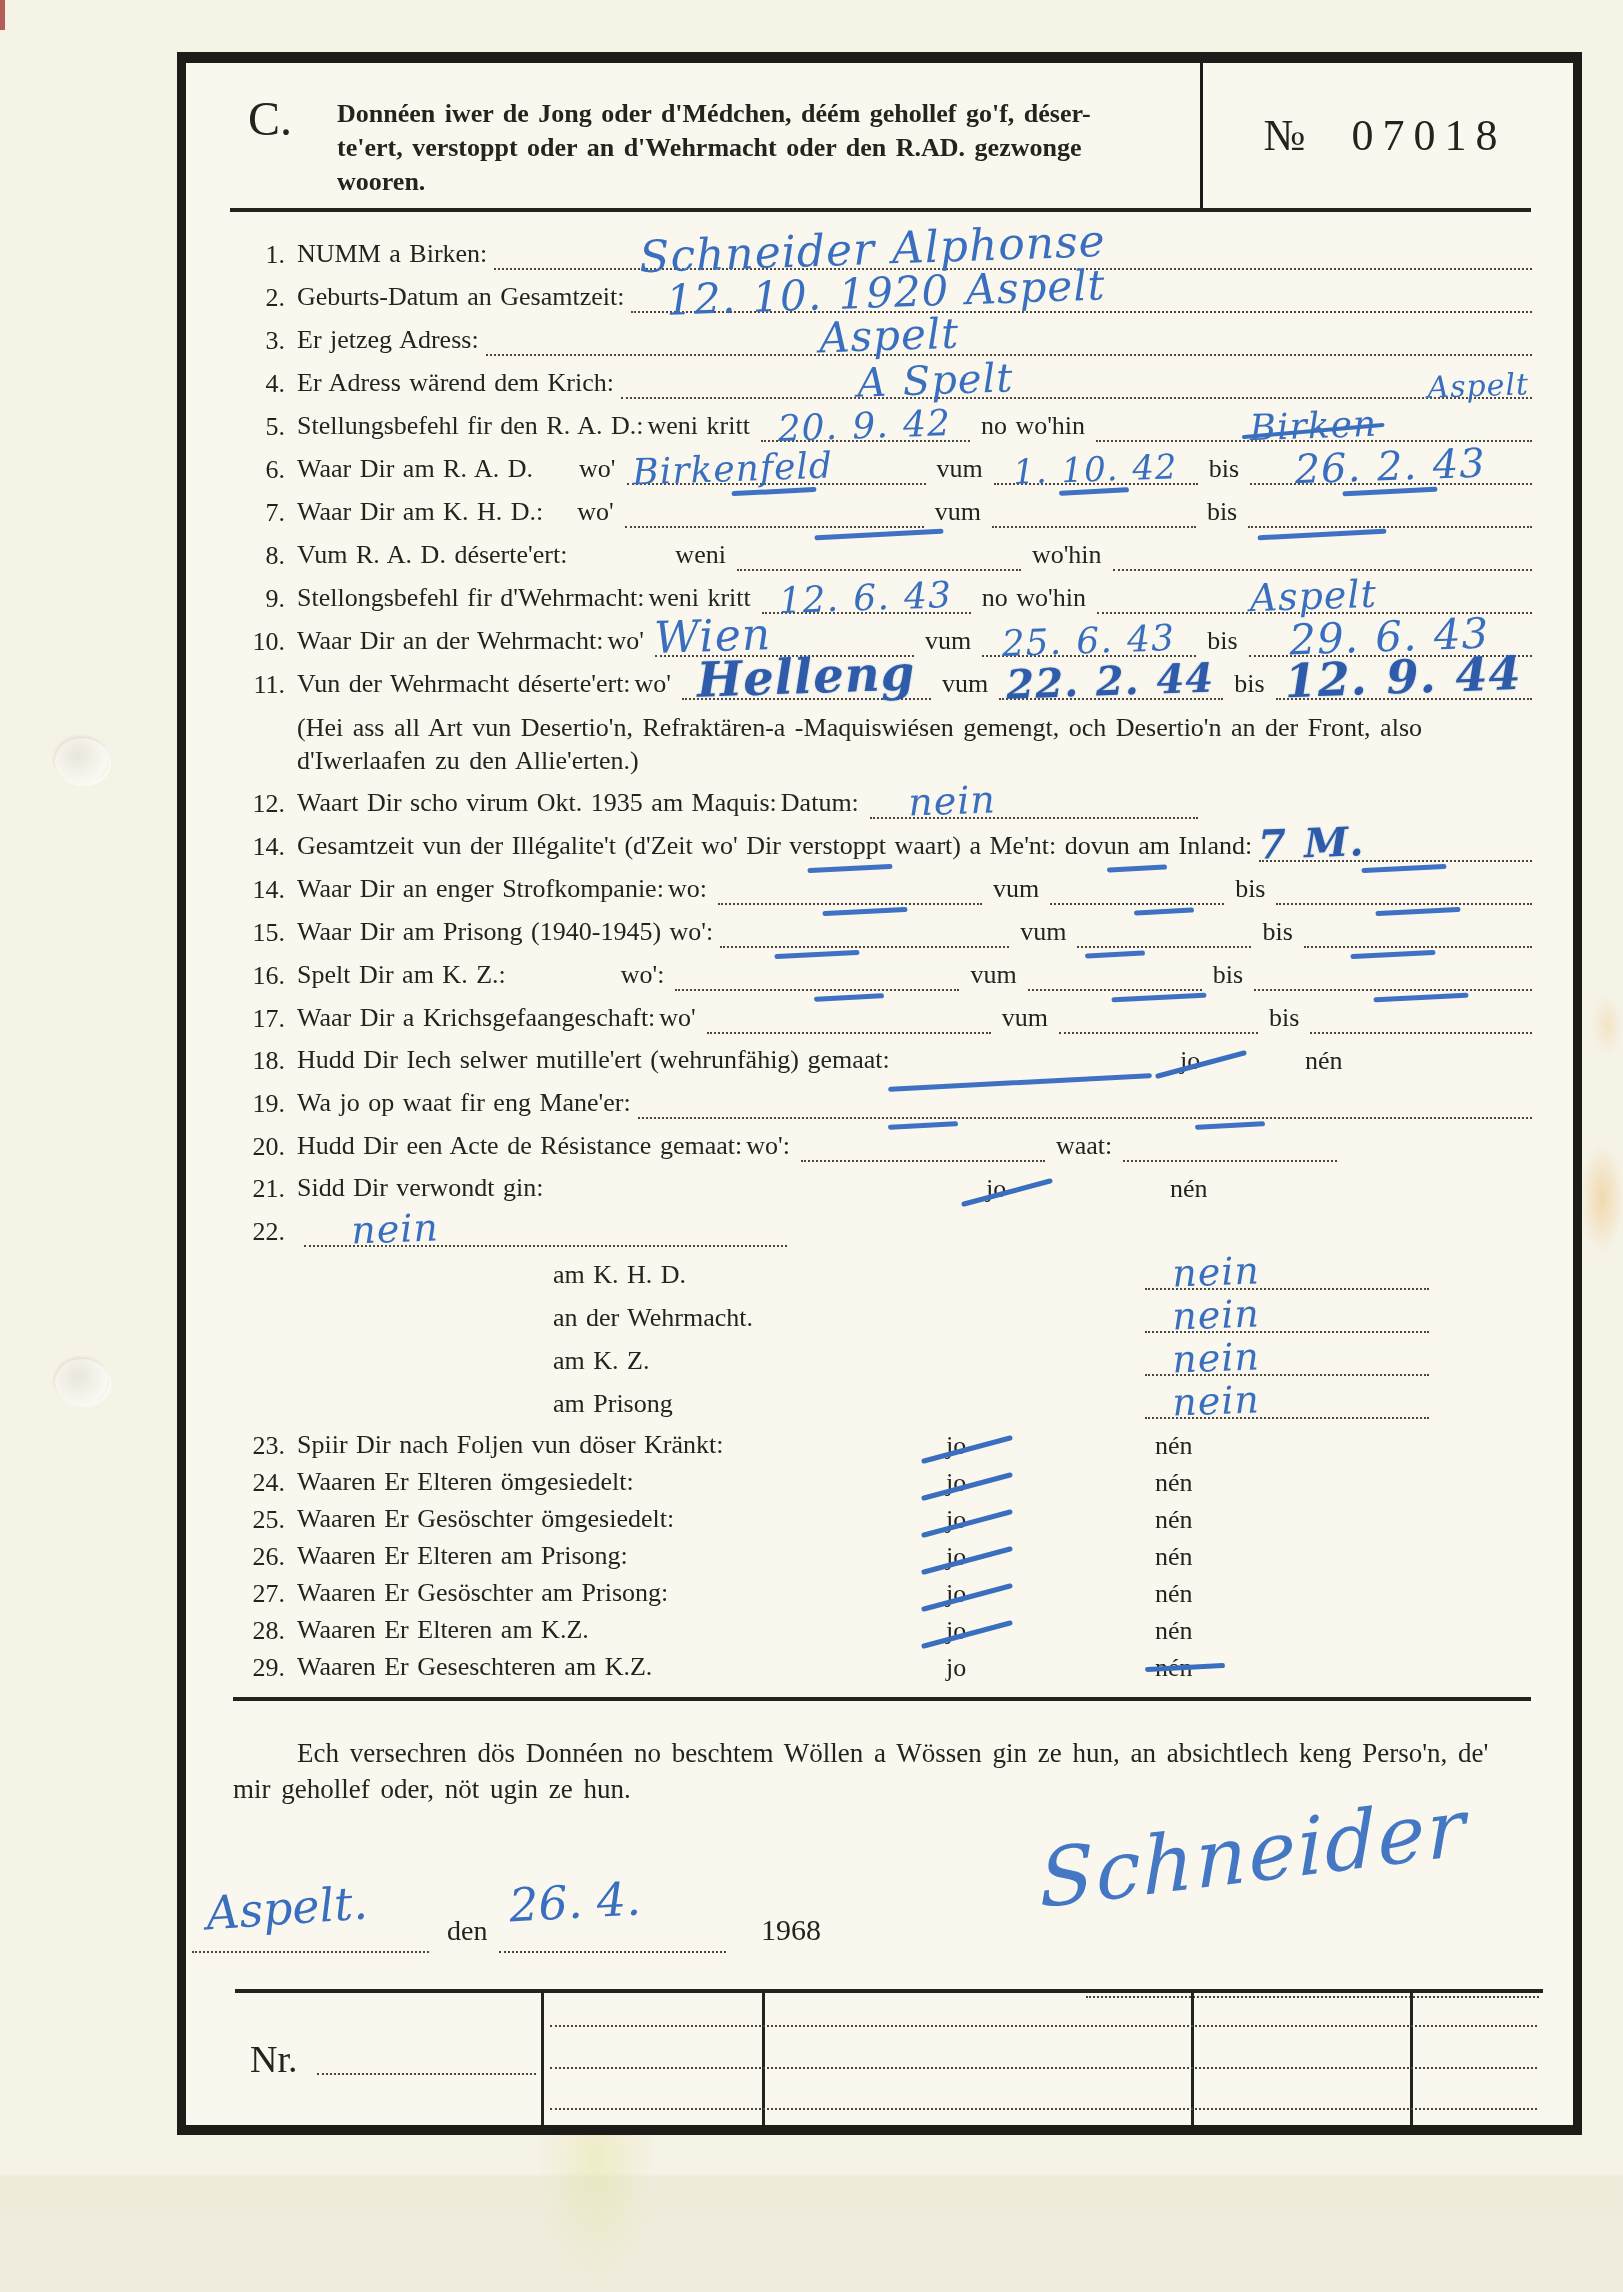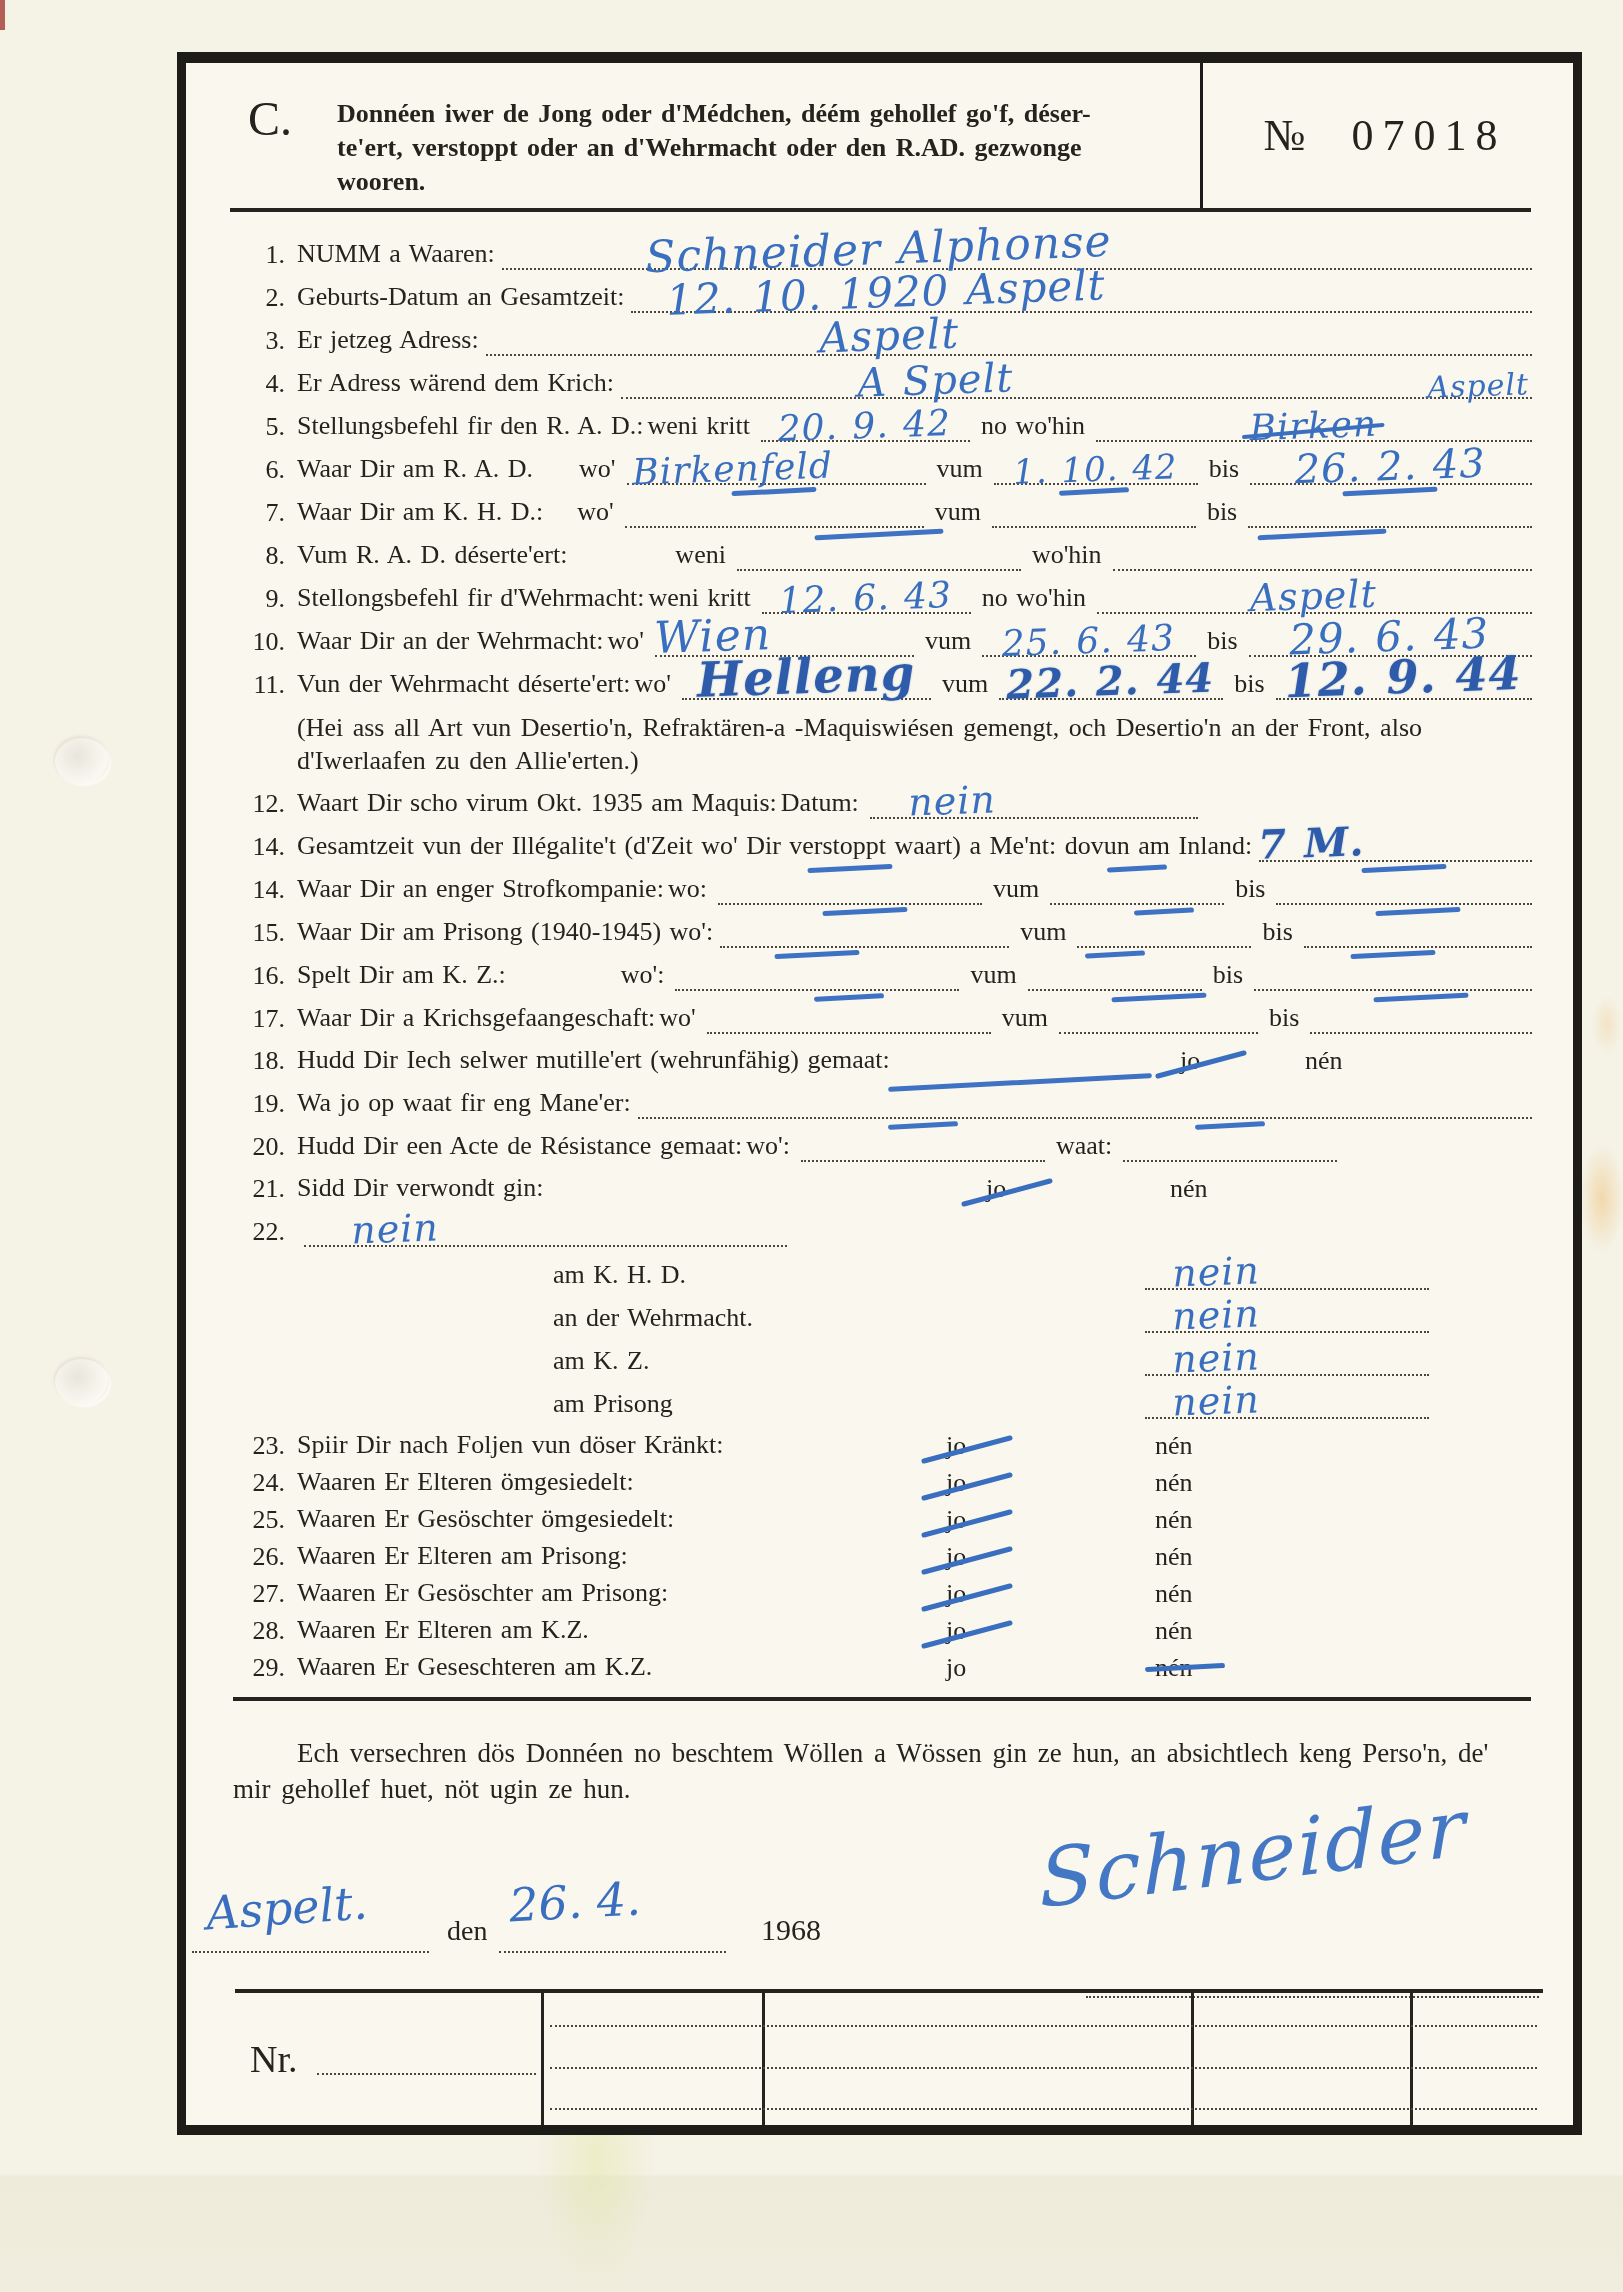--- a/index.html
+++ b/index.html
@@ -114,21 +114,21 @@
     <div class="nobox">
       <span>№</span>
       <span class="nonum">07018</span>
     </div>
   </div>
   <div class="hrule"></div>
 
   <div id="rows">
       <div class="row">
         <span class="num">1.</span>
-        <span class="lbl">NUMM a Waaren:</span>
+        <span class="lbl">NUMM a Birken:</span>
         <span class="fld grow">
           <span class="hw h44 posl" style="left: 14%;">Schneider Alphonse</span>
         </span>
       </div>
       <div class="row">
         <span class="num">2.</span>
         <span class="lbl">Geburts-Datum an Gesamtzeit:</span>
         <span class="fld grow">
           <span class="hw h42 posl" style="left: 4%;">12. 10. 1920 Aspelt</span>
         </span>
@@ -438,21 +438,21 @@
       <div class="row tight">
         <span class="num">29.</span>
         <span class="lbl">Waaren Er Geseschteren am K.Z.</span>
         <span class="jo" style="left: 713px;">jo</span>
         <span class="nen" style="left: 922px;">nén<span class="xlineh"></span></span>
       </div>
     </div>
 
   <div class="hrule2"></div>
 
-  <div class="decl">Ech versechren dös Donnéen no beschtem Wöllen a Wössen gin ze hun, an absichtlech keng Perso'n, de' mir gehollef huet, nöt ugin ze hun.</div>
+  <div class="decl">Ech versechren dös Donnéen no beschtem Wöllen a Wössen gin ze hun, an absichtlech keng Perso'n, de' mir gehollef oder, nöt ugin ze hun.</div>
 
   <div class="botarea">
     <div class="hwfree place">Aspelt.</div>
     <div class="dot dline1"></div>
     <div class="denlbl">den</div>
     <div class="hwfree datehw">26. 4.</div>
     <div class="dot dline2"></div>
     <div class="yearlbl">1968</div>
     <div class="hwfree sig">Schneider</div>
     <div class="dot sigdots"></div>

